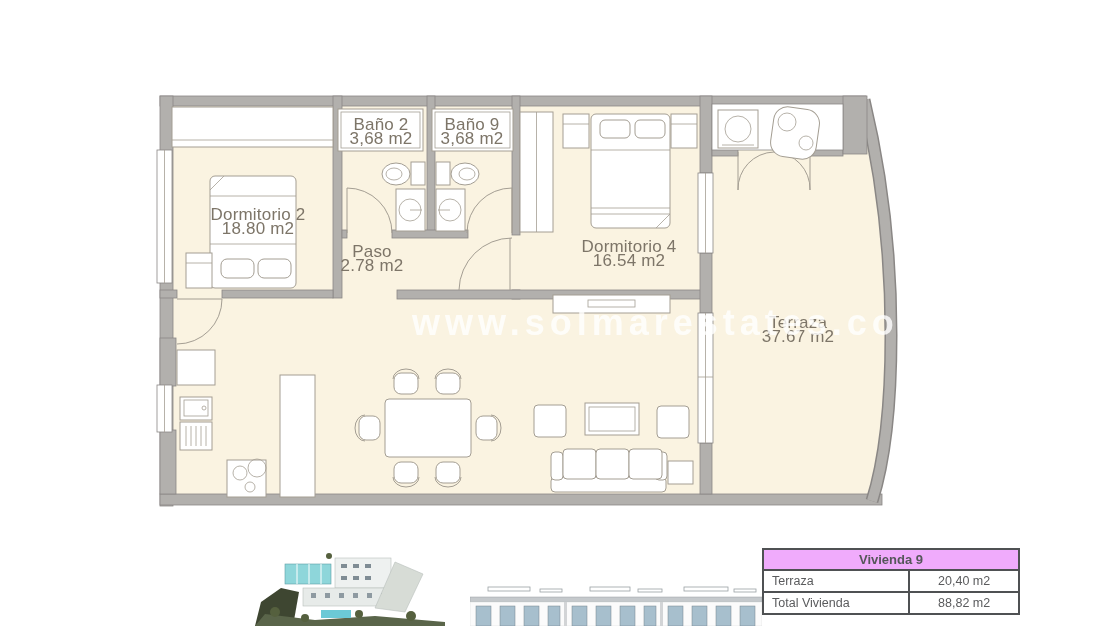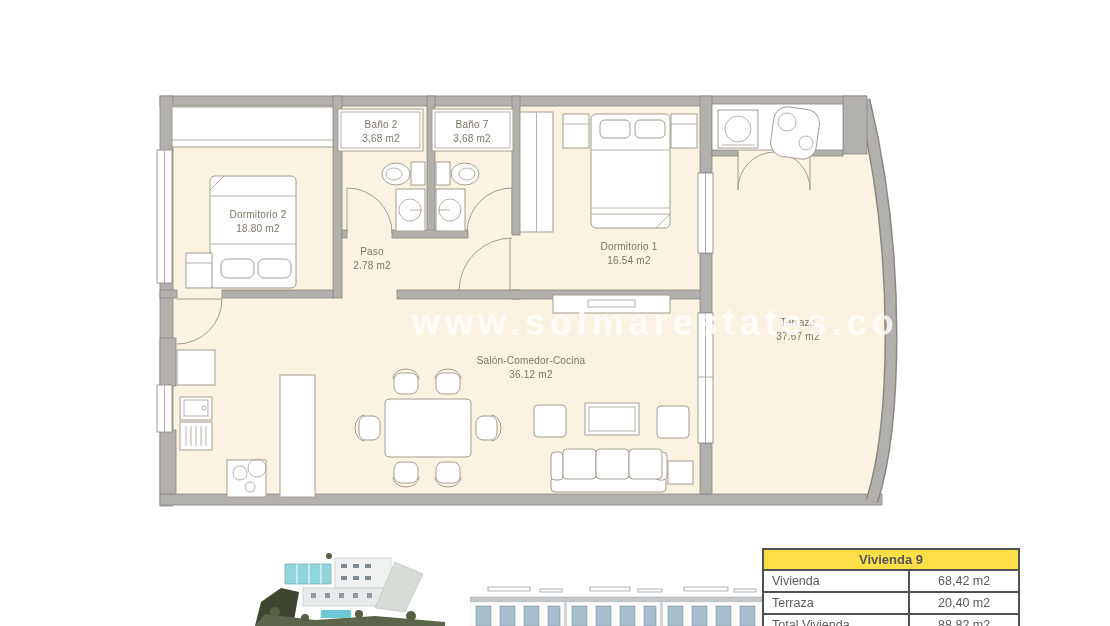--- a/index.html
+++ b/index.html
@@ -7,29 +7,29 @@
        font-family:"Liberation Sans", sans-serif;}
   #stage{position:absolute;inset:0;width:1110px;height:626px;}
   #plan-svg{position:absolute;left:0;top:0;z-index:1;}
   .w{fill:#b2b0ad;stroke:#8a8785;stroke-width:.8;}
   .floor{fill:#faf3e1;}
   .win{fill:#ffffff;stroke:#8a8785;stroke-width:.8;}
   .f{fill:#ffffff;stroke:#a49e93;stroke-width:1;}
   .fl{stroke:#a49e93;stroke-width:.8;fill:none;}
   .door{stroke:#a49e93;stroke-width:1;fill:none;}
   .room-label{position:absolute;z-index:2;transform:translate(-50%,-50%);
-      text-align:center;color:#7d7568;font-size:10px;line-height:13.5px;
+      text-align:center;color:#7d7568;font-size:17px;line-height:13.5px;
       letter-spacing:.2px;white-space:nowrap;}
   #watermark{position:absolute;z-index:3;left:412px;top:302px;
       font-size:36px;font-weight:bold;letter-spacing:5px;
       color:rgba(255,255,255,.8);white-space:nowrap;}
   .render{position:absolute;z-index:1;}
   #summary-table{position:absolute;z-index:4;left:762px;top:548px;width:254px;
       background:#ffffff;border:2px solid #4f5153;font-size:12.5px;color:#5a5b5d;}
-  .st-header{background:#fde047;border-bottom:2px solid #4f5153;text-align:center;
+  .st-header{background:#f0abfc;border-bottom:2px solid #4f5153;text-align:center;
       height:19px;line-height:19px;font-size:13px;font-weight:600;color:#55565a;}
   .st-row{display:flex;border-bottom:2px solid #4f5153;height:20px;line-height:20px;}
   .st-row:last-child{border-bottom:none;}
   .st-label{flex:1.14;padding-left:8px;border-right:2px solid #4f5153;}
   .st-value{flex:.9;text-align:center;}
 </style>
 </head>
 <body>
 
 <div id="stage">
@@ -206,34 +206,30 @@
 
   <div class="room-label" style="left:258px;top:221px">
     <div>Dormitorio 2</div>
     <div>18.80 m2</div>
   </div>
   <div class="room-label" style="left:381px;top:131px">
     <div>Baño 2</div>
     <div>3,68 m2</div>
   </div>
   <div class="room-label" style="left:472px;top:131px">
-    <div>Baño 7</div>
+    <div>Baño 9</div>
     <div>3,68 m2</div>
   </div>
   <div class="room-label" style="left:372px;top:258px">
     <div>Paso</div>
     <div>2.78 m2</div>
   </div>
   <div class="room-label" style="left:629px;top:253px">
-    <div>Dormitorio 1</div>
+    <div>Dormitorio 4</div>
     <div>16.54 m2</div>
-  </div>
-  <div class="room-label" style="left:531px;top:367px">
-    <div>Salón-Comedor-Cocina</div>
-    <div>36.12 m2</div>
   </div>
   <div class="room-label" style="left:798px;top:329px">
     <div>Terraza</div>
     <div>37.67 m2</div>
   </div>
 
   <div id="watermark">www.solmarestates.com</div>
 
   <svg class="render" style="left:255px;top:552px" width="190" height="74" viewBox="0 0 190 74">
     <polygon points="0,74 6,50 26,36 44,40 38,74" fill="#3e4631"></polygon>
@@ -286,24 +282,20 @@
     <rect x="222" y="21" width="15" height="20" fill="#a7bfcd" stroke="#76838d" stroke-width=".5"></rect>
     <rect x="246" y="21" width="15" height="20" fill="#a7bfcd" stroke="#76838d" stroke-width=".5"></rect>
     <rect x="270" y="21" width="15" height="20" fill="#a7bfcd" stroke="#76838d" stroke-width=".5"></rect>
     <rect x="94" y="17" width="3" height="24" fill="#d2d4d6"></rect>
     <rect x="190" y="17" width="3" height="24" fill="#d2d4d6"></rect>
   </svg>
 
   <div id="summary-table">
     <div class="st-header">Vivienda 9</div>
     <div class="st-row">
-      <div class="st-label">Vivienda</div>
-      <div class="st-value">68,42 m2</div>
-    </div>
-    <div class="st-row">
       <div class="st-label">Terraza</div>
       <div class="st-value">20,40 m2</div>
     </div>
     <div class="st-row">
       <div class="st-label">Total Vivienda</div>
       <div class="st-value">88,82 m2</div>
     </div>
   </div>
 
 </div>

